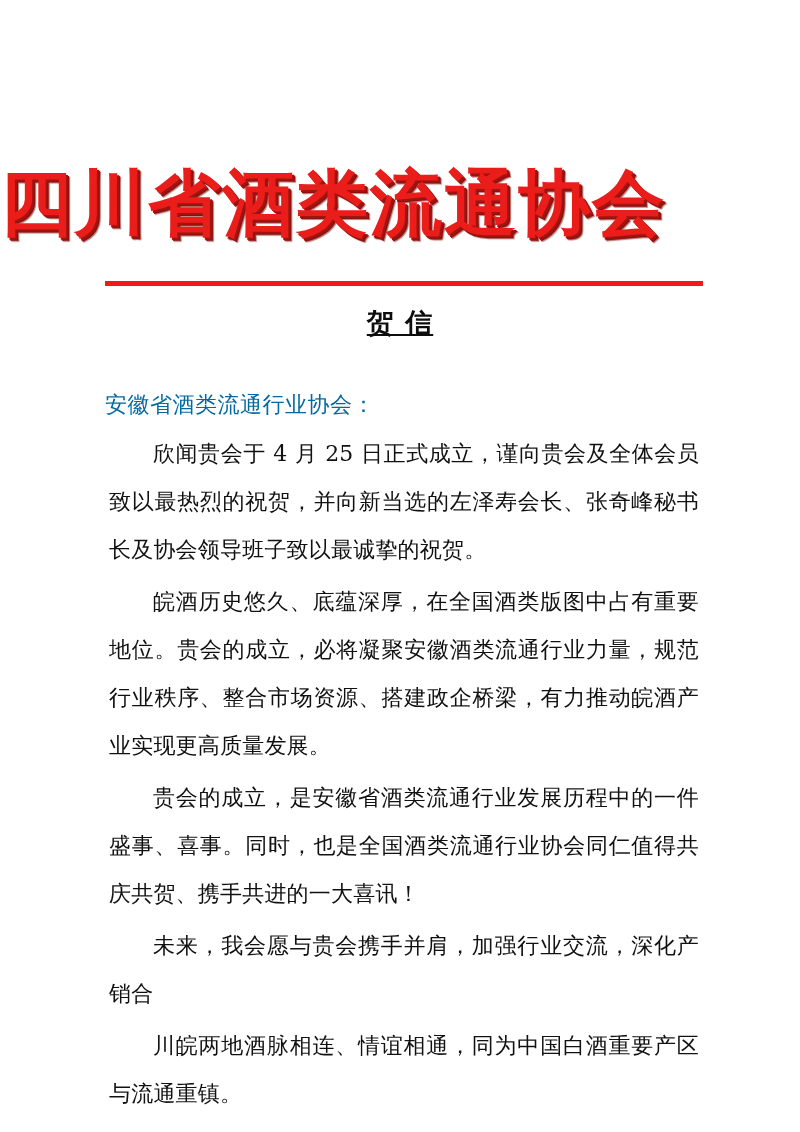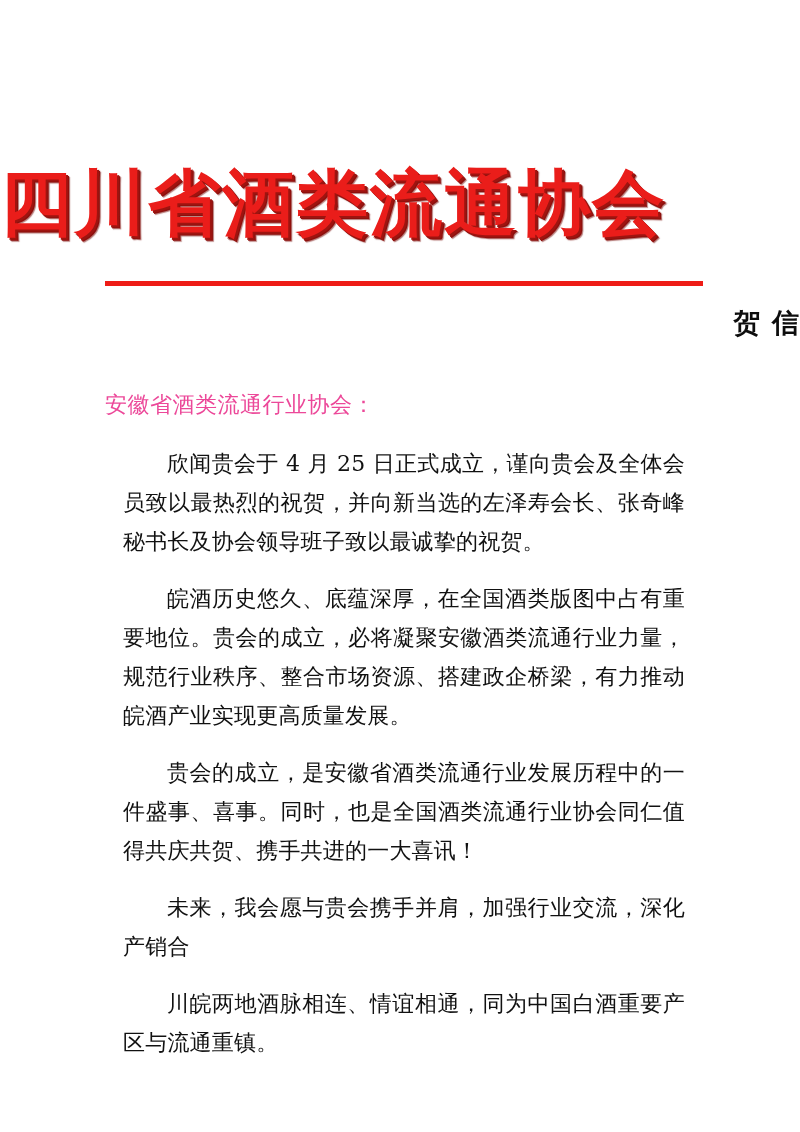--- a/index.html
+++ b/index.html
@@ -52,52 +52,53 @@
     height: 5px;
     background: #ee1c16;
   }
 
   
   .doc-title {
     position: absolute;
     left: 0;
     right: 0;
     top: 305px;
-    text-align: right;
+    text-align: center;
     font-family: "DejaVu Serif", "Liberation Serif", serif;
     font-weight: 700;
     font-size: 27px;
     line-height: 36px;
     letter-spacing: 1px;
     color: #0d0d0d;
+    text-decoration: underline;
   }
 
   
   .body-block {
     position: absolute;
     left: 105px;
     top: 383px;
     width: 598px;
   }
   .salutation {
     font-family: "DejaVu Serif", "Liberation Serif", serif;
     font-size: 22px;
     line-height: 43px;
     letter-spacing: .5px;
-    color: #ec4899;
+    color: #0369a1;
     margin: 0 0 2px 0;
     white-space: nowrap;
   }
   .paragraph {
     font-family: "DejaVu Serif", "Liberation Serif", serif;
     font-size: 22px;
-    line-height: 39px;
+    line-height: 48px;
     letter-spacing: .2px;
     color: #111111;
-    margin: 18px;
+    margin: 4px;
     text-align: justify;
     text-justify: inter-character;
     text-indent: 2em;
     word-break: break-all;
   }
 </style>
 </head>
 <body>
 
 <div class="page">

